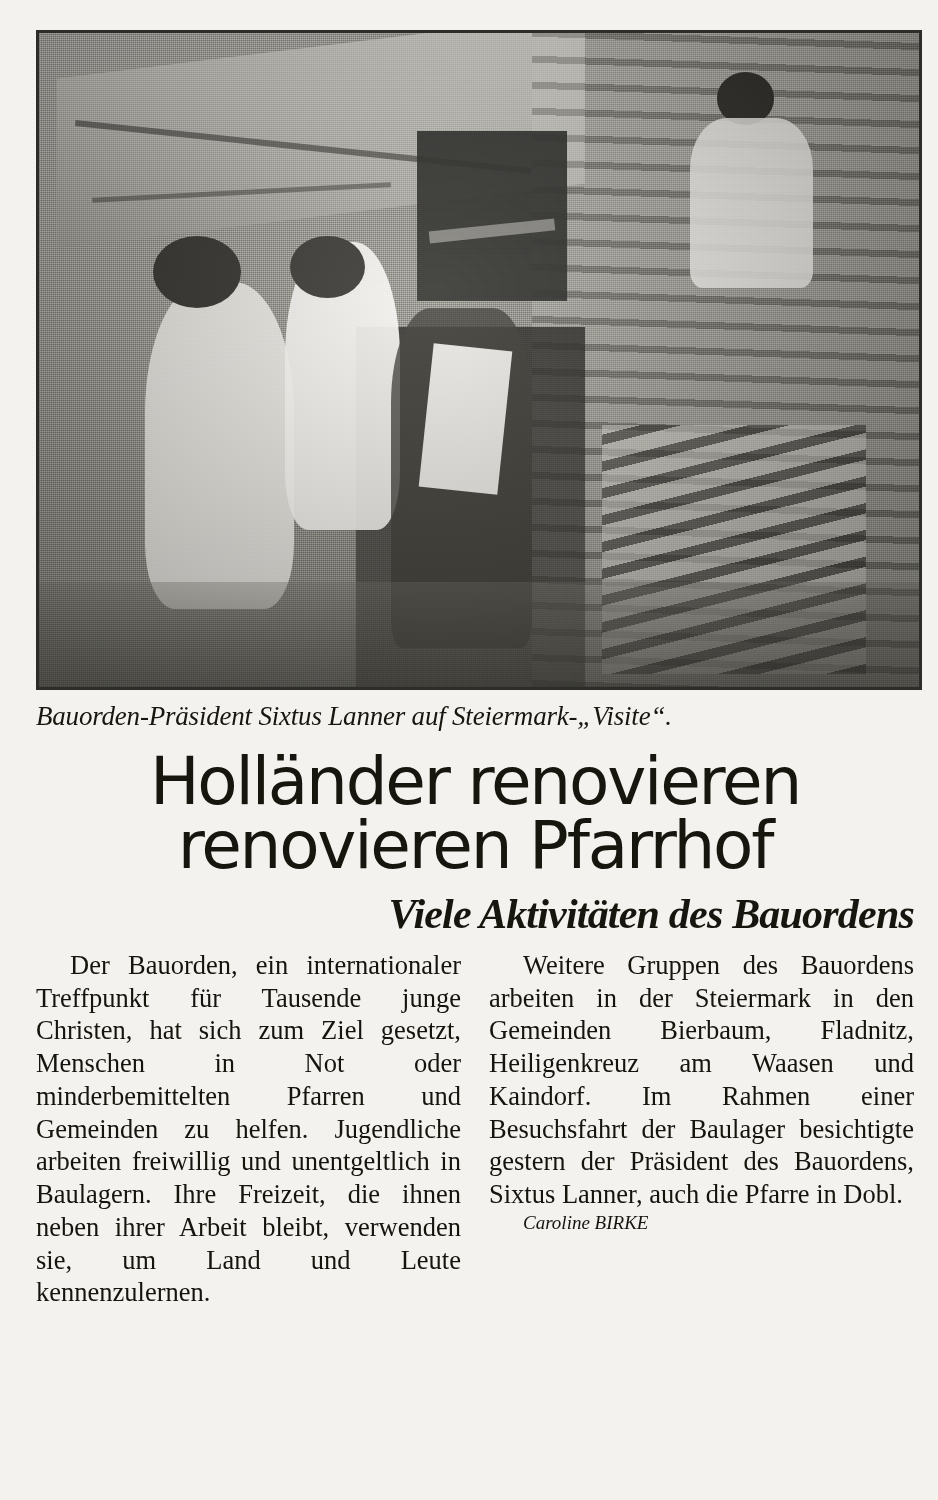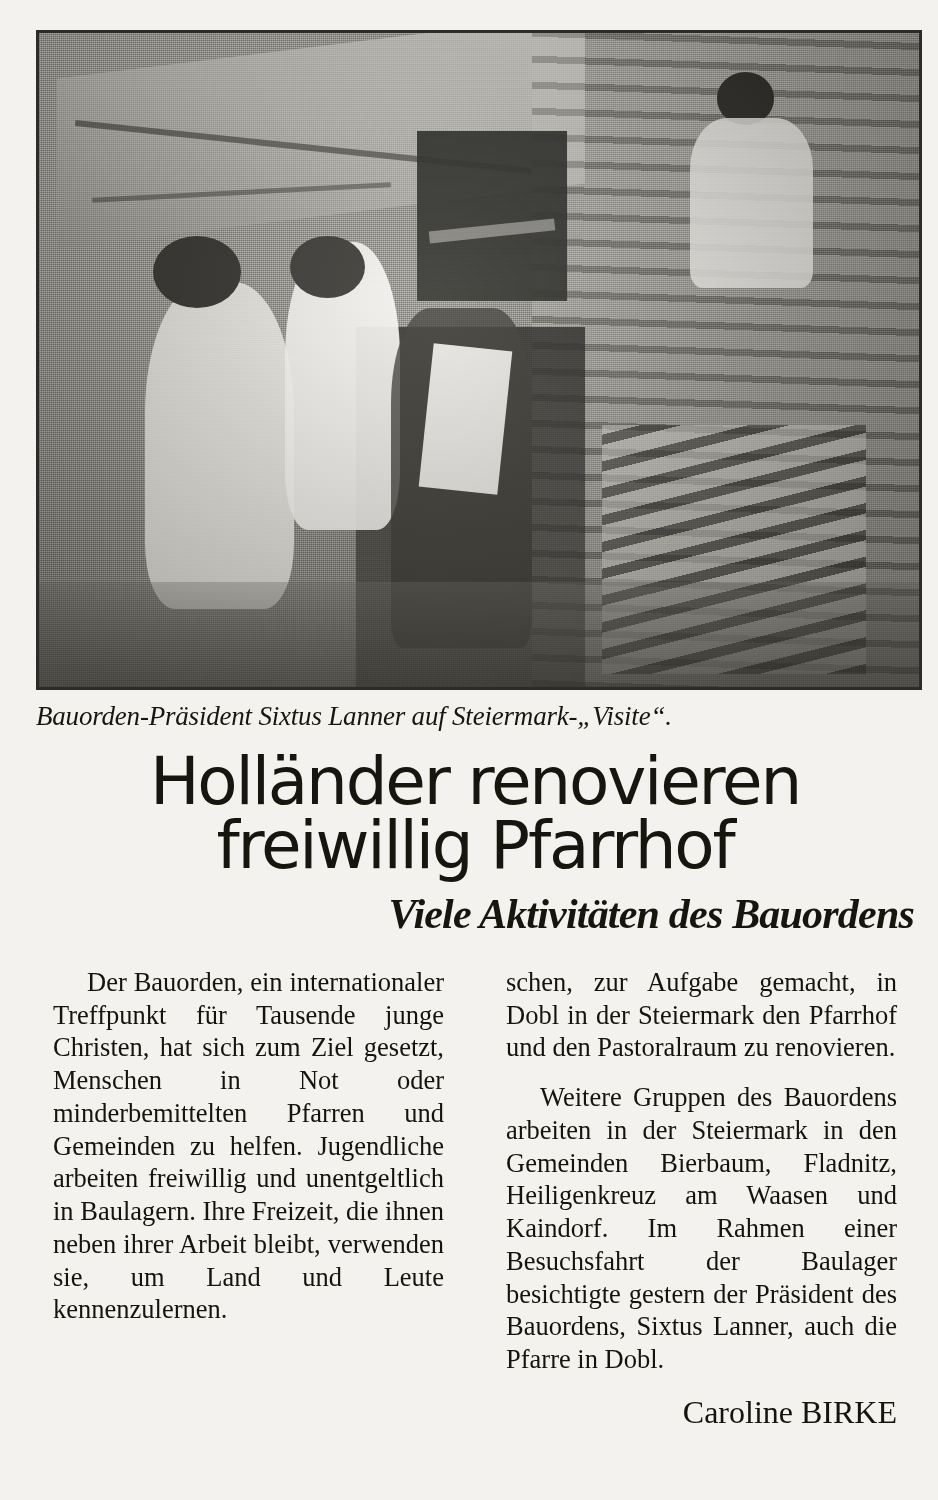--- a/index.html
+++ b/index.html
@@ -192,28 +192,29 @@
   .col {
     width: 50%;
     font-family: "Liberation Serif", serif;
     font-size: 26.5px;
     line-height: 1.235;
     color: #15150e;
     text-align: justify;
     text-justify: inter-word;
   }
   .col p {
-    margin: 17px;
+    margin: 0;
     text-indent: 34px;
   }
   .col p.noindent { text-indent: 0; }
   .byline {
     margin-top: 2px;
-    text-align: right;
-    font-size: 32px;
+    text-align: left;
+    font-style: italic;
+    font-size: 19px;
     text-indent: 0;
   }
 </style>
 </head>
 <body>
 
 <div class="page">
 
   <div class="photo-frame">
     <div class="photo">
@@ -234,31 +235,30 @@
       <div class="p4-body"></div>
       <div class="ground"></div>
       <div class="vignette"></div>
     </div>
   </div>
 
   <div class="caption">Bauorden-Präsident Sixtus Lanner auf Steiermark-„Visite“.</div>
 
   <div class="headline">
     <span class="l1">Holländer renovieren</span>
-    <span class="l2">freiwillig Pfarrhof</span>
+    <span class="l2">renovieren Pfarrhof</span>
   </div>
 
   <div class="subheadline">Viele Aktivitäten des Bauordens</div>
 
   <div class="rule"></div>
 
   <div class="columns">
     <div class="col">
       <p>Der Bauorden, ein internationaler Treffpunkt für Tausende junge Christen, hat sich zum Ziel gesetzt, Menschen in Not oder minderbemittelten Pfarren und Gemeinden zu helfen. Jugendliche arbeiten freiwillig und unentgeltlich in Baulagern. Ihre Freizeit, die ihnen neben ihrer Arbeit bleibt, verwenden sie, um Land und Leute kennenzulernen.</p>
     </div>
     <div class="col">
-      <p class="noindent">schen, zur Aufgabe gemacht, in Dobl in der Steiermark den Pfarrhof und den Pastoralraum zu renovieren.</p>
       <p>Weitere Gruppen des Bauordens arbeiten in der Steiermark in den Gemeinden Bierbaum, Fladnitz, Heiligenkreuz am Waasen und Kaindorf. Im Rahmen einer Besuchsfahrt der Baulager besichtigte gestern der Präsident des Bauordens, Sixtus Lanner, auch die Pfarre in Dobl.</p>
       <p class="byline">Caroline BIRKE</p>
     </div>
   </div>
 
 </div>
 
 </body></html>

